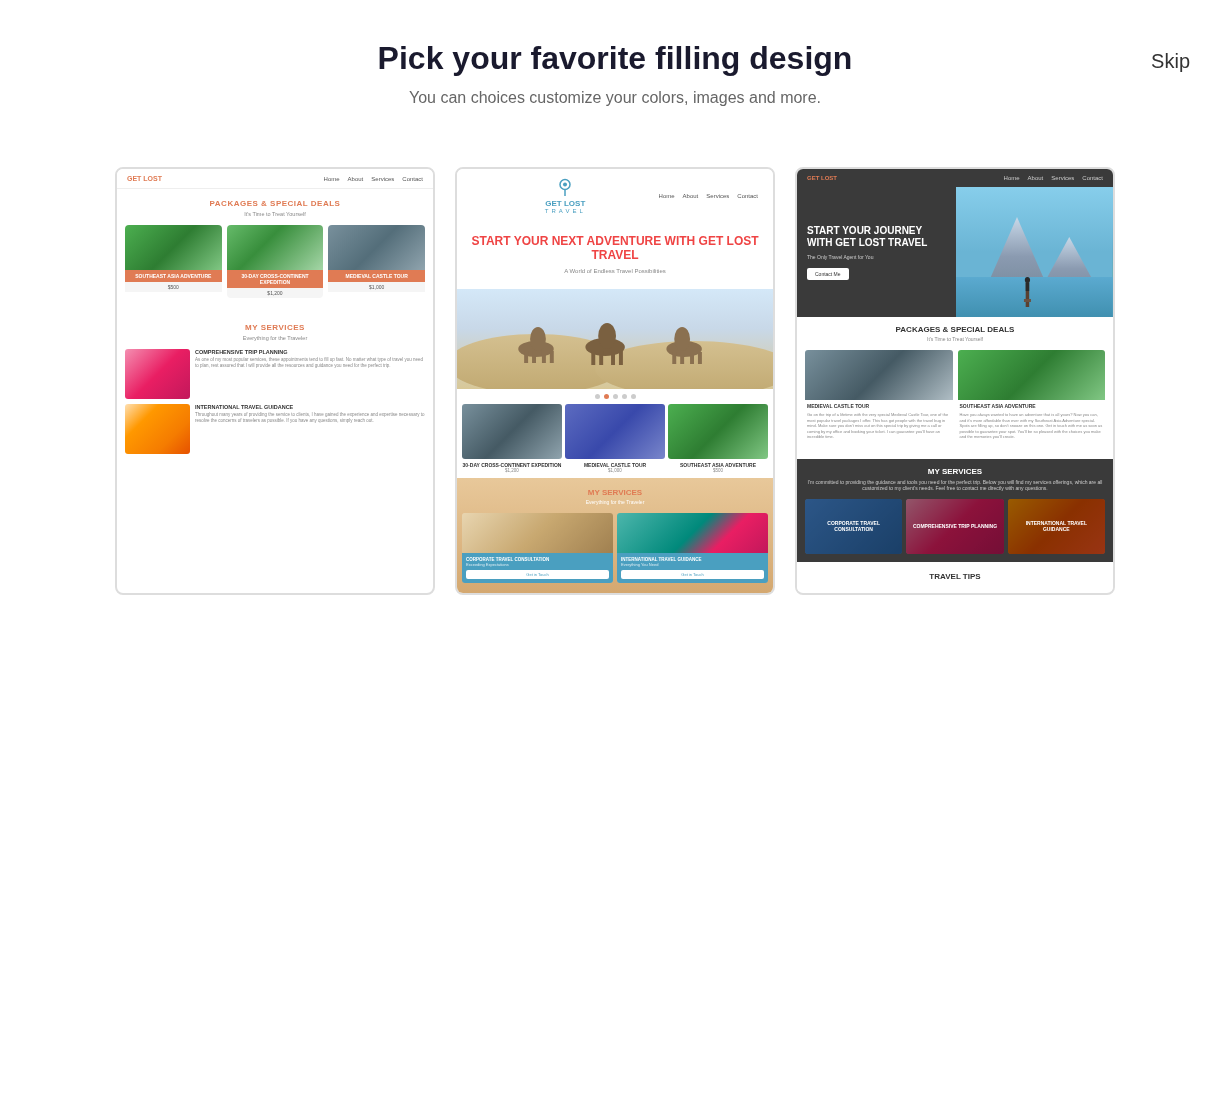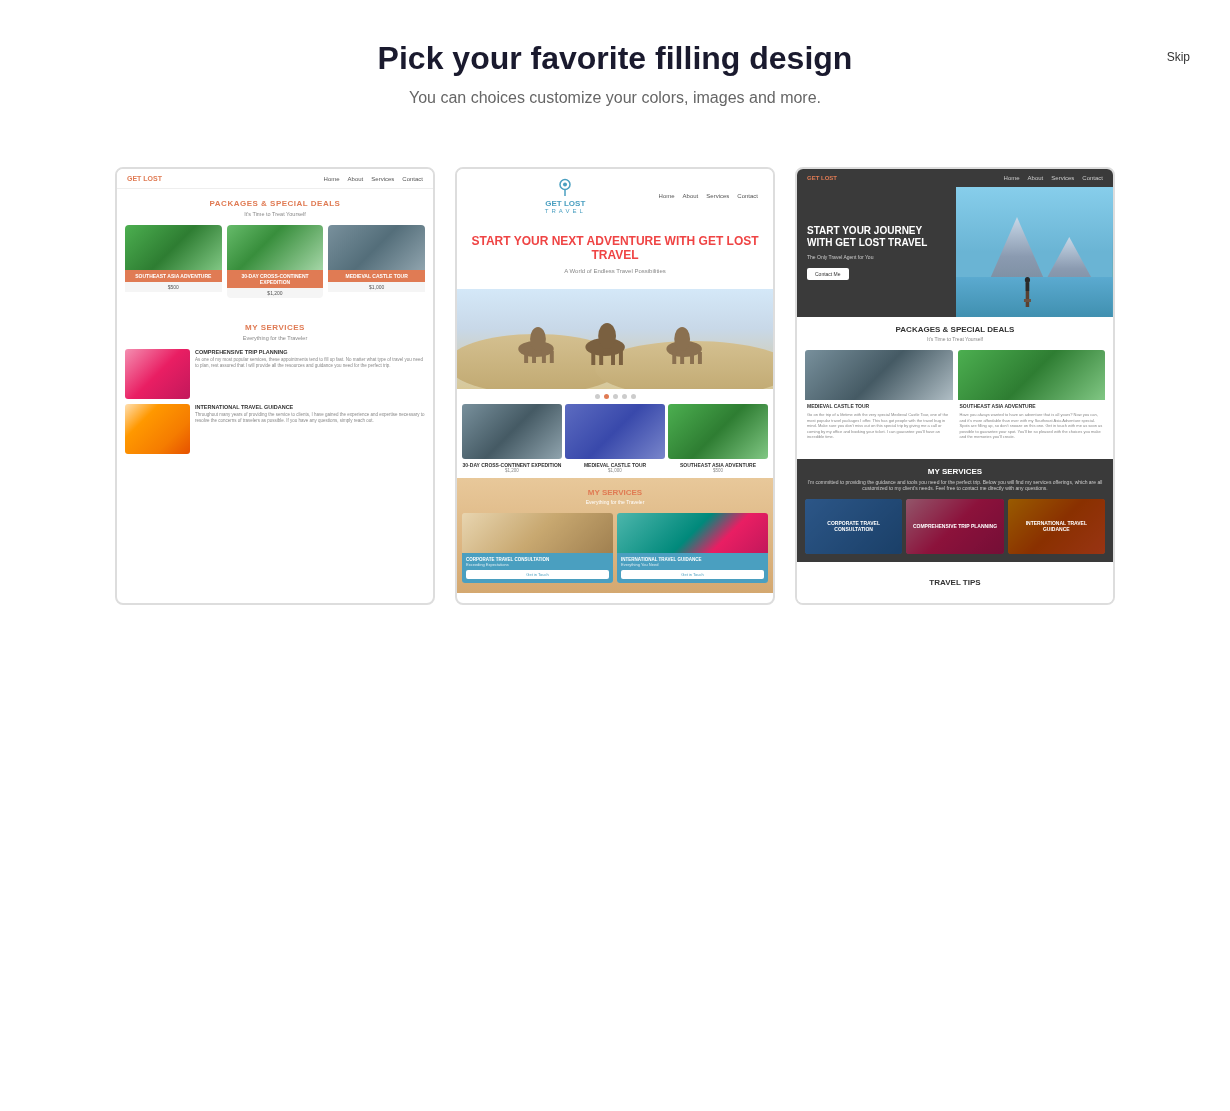--- a/index.html
+++ b/index.html
@@ -23,21 +23,21 @@
     .page-header p {
       font-size: 16px;
       color: #666;
     }
     .skip-btn {
       position: absolute;
       top: 50px;
       right: 40px;
       background: none;
       border: none;
-      font-size: 12px;
+      font-size: 20px;
       color: #333;
       cursor: pointer;
       text-decoration: none;
       margin-left: 16px;
     }
 
     .designs-grid {
       display: flex;
       justify-content: center;
       gap: 20px;
@@ -447,21 +447,21 @@
       font-size: 5px;
       font-weight: 700;
       color: #fff;
       text-transform: uppercase;
       text-align: center;
       line-height: 1.2;
     }
 
     .card3-travel-tips {
       background: #fff;
-      padding: 16px;
+      padding: 10px;
     }
     .card3-tips-title {
       text-align: center;
       font-size: 8px;
       font-weight: 700;
       color: #333;
       text-transform: uppercase;
     }
 
     

